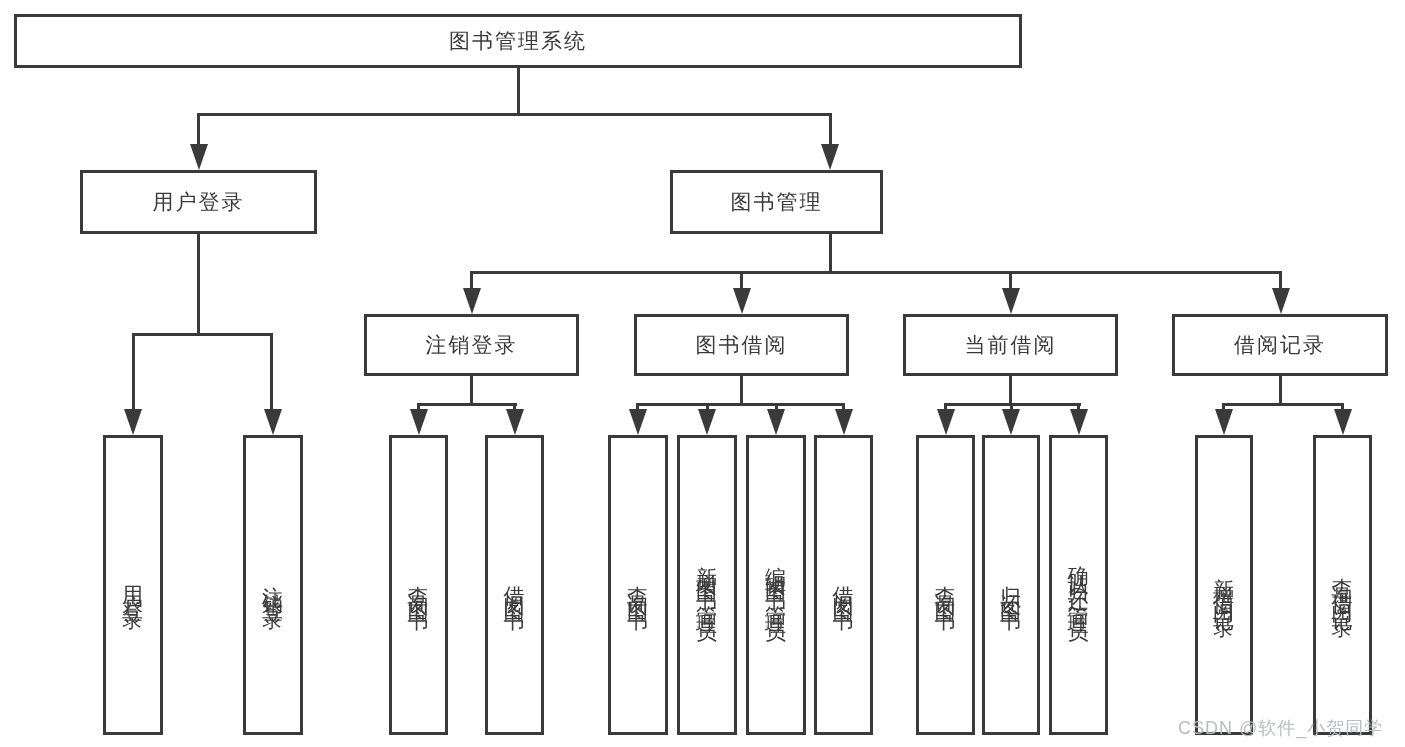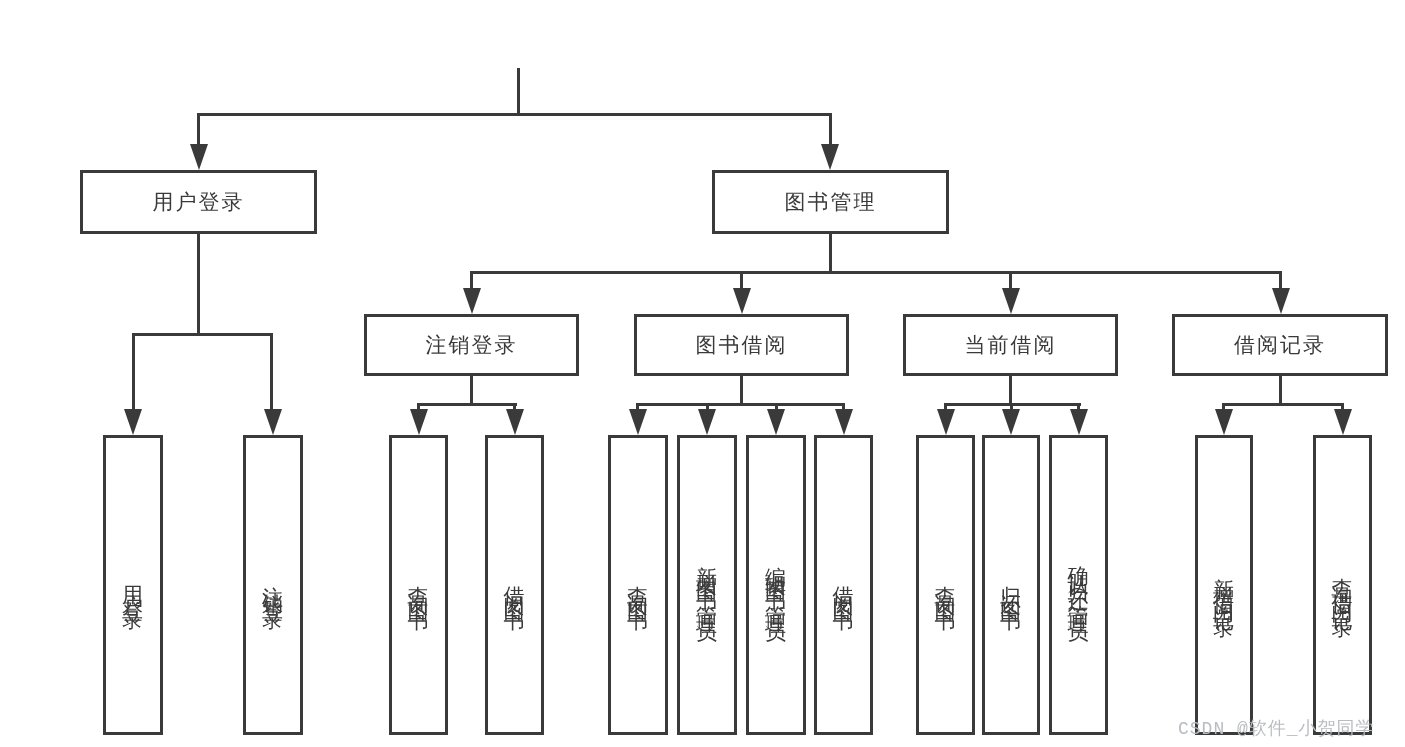--- a/index.html
+++ b/index.html
@@ -25,40 +25,43 @@
     letter-spacing:8px; line-height:1;
   }
   .ln{position:absolute; background:var(--line);}
   .arr{
     position:absolute; width:0; height:0;
     border-left:9px solid transparent; border-right:9px solid transparent;
     border-top:26px solid var(--line);
   }
   .watermark{
     position:absolute; left:1178px; top:716px;
-    font-size:18px; letter-spacing:1px; color:var(--watermark); white-space:nowrap;font-family:Liberation Mono, monospace;
+    font-size:18px; letter-spacing:1px; color:var(--watermark); white-space:nowrap;
   }
 </style>
 </head>
 <body>
 
 <div id="canvas">
 
+  <div class="box hbox root" style="left:14px;top:14px;width:1008px;height:54px">
+    <span>图书管理系统</span>
+  </div>
 
   <div class="ln" style="left:517px;top:68px;width:3px;height:48px"></div>
   <div class="ln" style="left:197px;top:113px;width:635px;height:3px"></div>
   <div class="ln" style="left:197px;top:113px;width:3px;height:34px"></div>
   <div class="arr" style="left:190px;top:144px"></div>
   <div class="ln" style="left:829px;top:113px;width:3px;height:34px"></div>
   <div class="arr" style="left:821px;top:144px"></div>
 
   <div class="box hbox" style="left:80px;top:170px;width:237px;height:64px">
     <span>用户登录</span>
   </div>
-  <div class="box hbox" style="left:712px;top:170px;width:237px;height:64px">
+  <div class="box hbox" style="left:670px;top:170px;width:213px;height:64px">
     <span>图书管理</span>
   </div>
 
   <div class="ln" style="left:197px;top:234px;width:3px;height:102px"></div>
   <div class="ln" style="left:132px;top:333px;width:141px;height:3px"></div>
   <div class="ln" style="left:132px;top:333px;width:3px;height:80px"></div>
   <div class="arr" style="left:124px;top:409px"></div>
   <div class="ln" style="left:270px;top:333px;width:3px;height:80px"></div>
   <div class="arr" style="left:264px;top:409px"></div>
 

